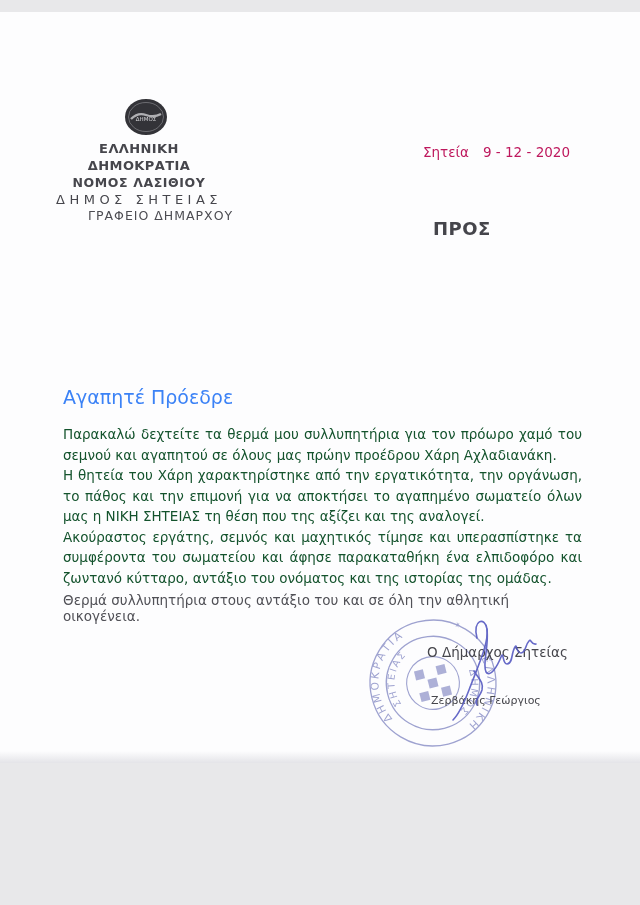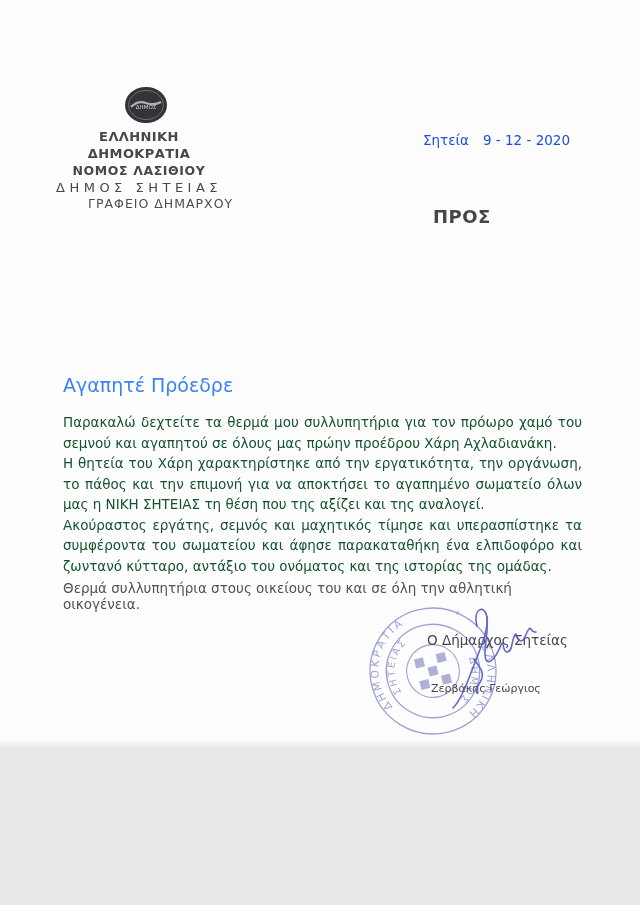--- a/index.html
+++ b/index.html
@@ -2,21 +2,21 @@
 <html lang="el"><head>
 <meta charset="utf-8">
 <style>
   * { margin:0; padding:0; box-sizing:border-box; }
   html,body { background:#e8e8ea; }
   body { font-family:"DejaVu Sans","Liberation Sans",sans-serif; }
 
   .page{
     position:relative;
     width:640px; height:751px;
-    margin:0 auto;
+    margin:12px auto;
     background:#fdfdfe;
     overflow:hidden;
     color:#4c4c52;
   }
   .page-bottom-edge{
     position:absolute; left:0; right:0; bottom:0; height:12px;
     background:linear-gradient(#fdfdfe, #e4e4e8);
   }
 
   
@@ -29,21 +29,21 @@
   .lh-line2{ font-size:12.5px; font-weight:bold; letter-spacing:.6px; line-height:17px; }
   .lh-line3{ font-size:13px; font-weight:normal; letter-spacing:4.5px; line-height:18px; white-space:nowrap; }
   .office{
     position:absolute; left:88px; top:196px;
     font-size:12.5px; letter-spacing:1px; color:#4c4c52;
   }
 
   
   .dateline{
     position:absolute; left:423px; top:132px;
-    font-size:13.5px; color:#1d4ed8; white-space:nowrap;text-align:center;
+    font-size:13.5px; color:#be185d; white-space:nowrap;text-align:center;
   }
   .dateline .place{ margin-right:14px; }
 
   
   .pros{
     position:absolute; left:433px; top:206px;
     font-size:18px; font-weight:bold; letter-spacing:.5px; color:#45454b;
   }
   .recipient{
     position:absolute; left:378px; top:242px; width:178px;
@@ -111,21 +111,21 @@
   <div class="pros">ΠΡΟΣ</div>
 
   <div class="salutation">Αγαπητέ Πρόεδρε</div>
 
   <div class="body-block">
     <p>Παρακαλώ δεχτείτε τα θερμά μου συλλυπητήρια για τον πρόωρο χαμό του σεμνού και αγαπητού σε όλους μας πρώην προέδρου Χάρη Αχλαδιανάκη.</p>
     <p>Η θητεία του Χάρη χαρακτηρίστηκε από την εργατικότητα, την οργάνωση, το πάθος και την επιμονή για να αποκτήσει το αγαπημένο σωματείο όλων μας η ΝΙΚΗ ΣΗΤΕΙΑΣ τη θέση που της αξίζει και της αναλογεί.</p>
     <p>Ακούραστος εργάτης, σεμνός και μαχητικός τίμησε και υπερασπίστηκε τα συμφέροντα του σωματείου και άφησε παρακαταθήκη ένα ελπιδοφόρο και ζωντανό κύτταρο, αντάξιο του ονόματος και της ιστορίας της ομάδας.</p>
   </div>
 
-  <div class="closing">Θερμά συλλυπητήρια στους οικείους του και σε όλη την αθλητική οικογένεια.</div>
+  <div class="closing">Θερμά συλλυπητήρια στους αντάξιο του και σε όλη την αθλητική οικογένεια.</div>
 
   <svg class="stamp" viewBox="0 0 140 140" aria-hidden="true">
     <g fill="none" stroke="#8a8fc6" stroke-width="1.3">
       <circle cx="70" cy="70" r="62"></circle>
       <circle cx="70" cy="70" r="46"></circle>
       <circle cx="70" cy="70" r="26" stroke-width="1.1"></circle>
     </g>
     <defs>
       <path id="outerRing" d="M 26.6,100.4 A 53,53 0 1,1 113.4,39.6 A 53,53 0 1,1 26.6,100.4"></path>
       <path id="innerRing" d="M 39.7,91.2 A 37,37 0 1,1 100.3,48.8 A 37,37 0 1,1 39.7,91.2"></path>

